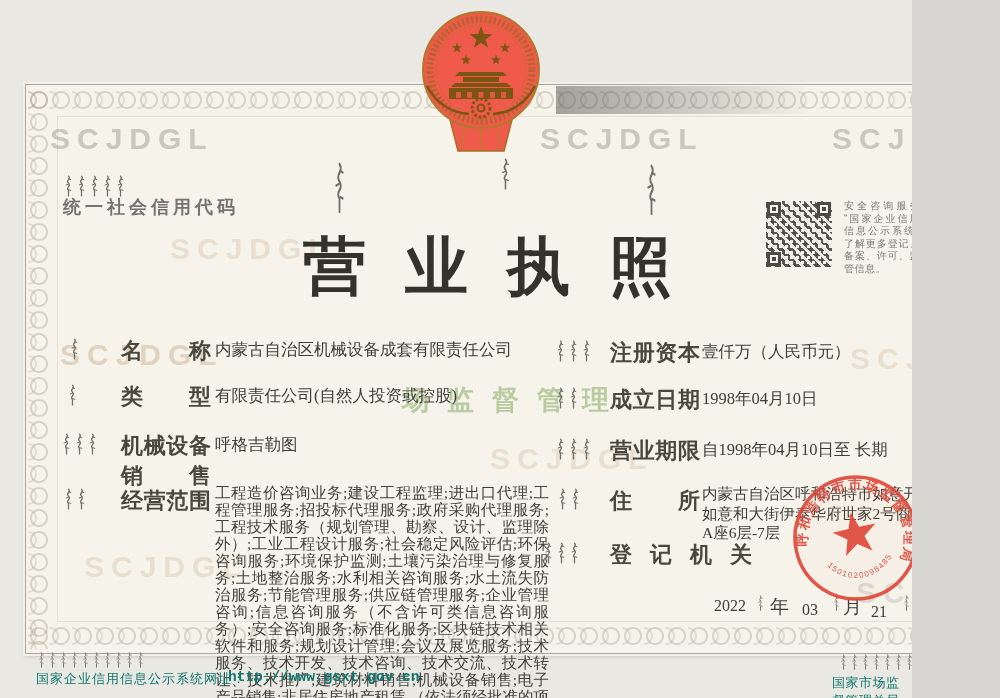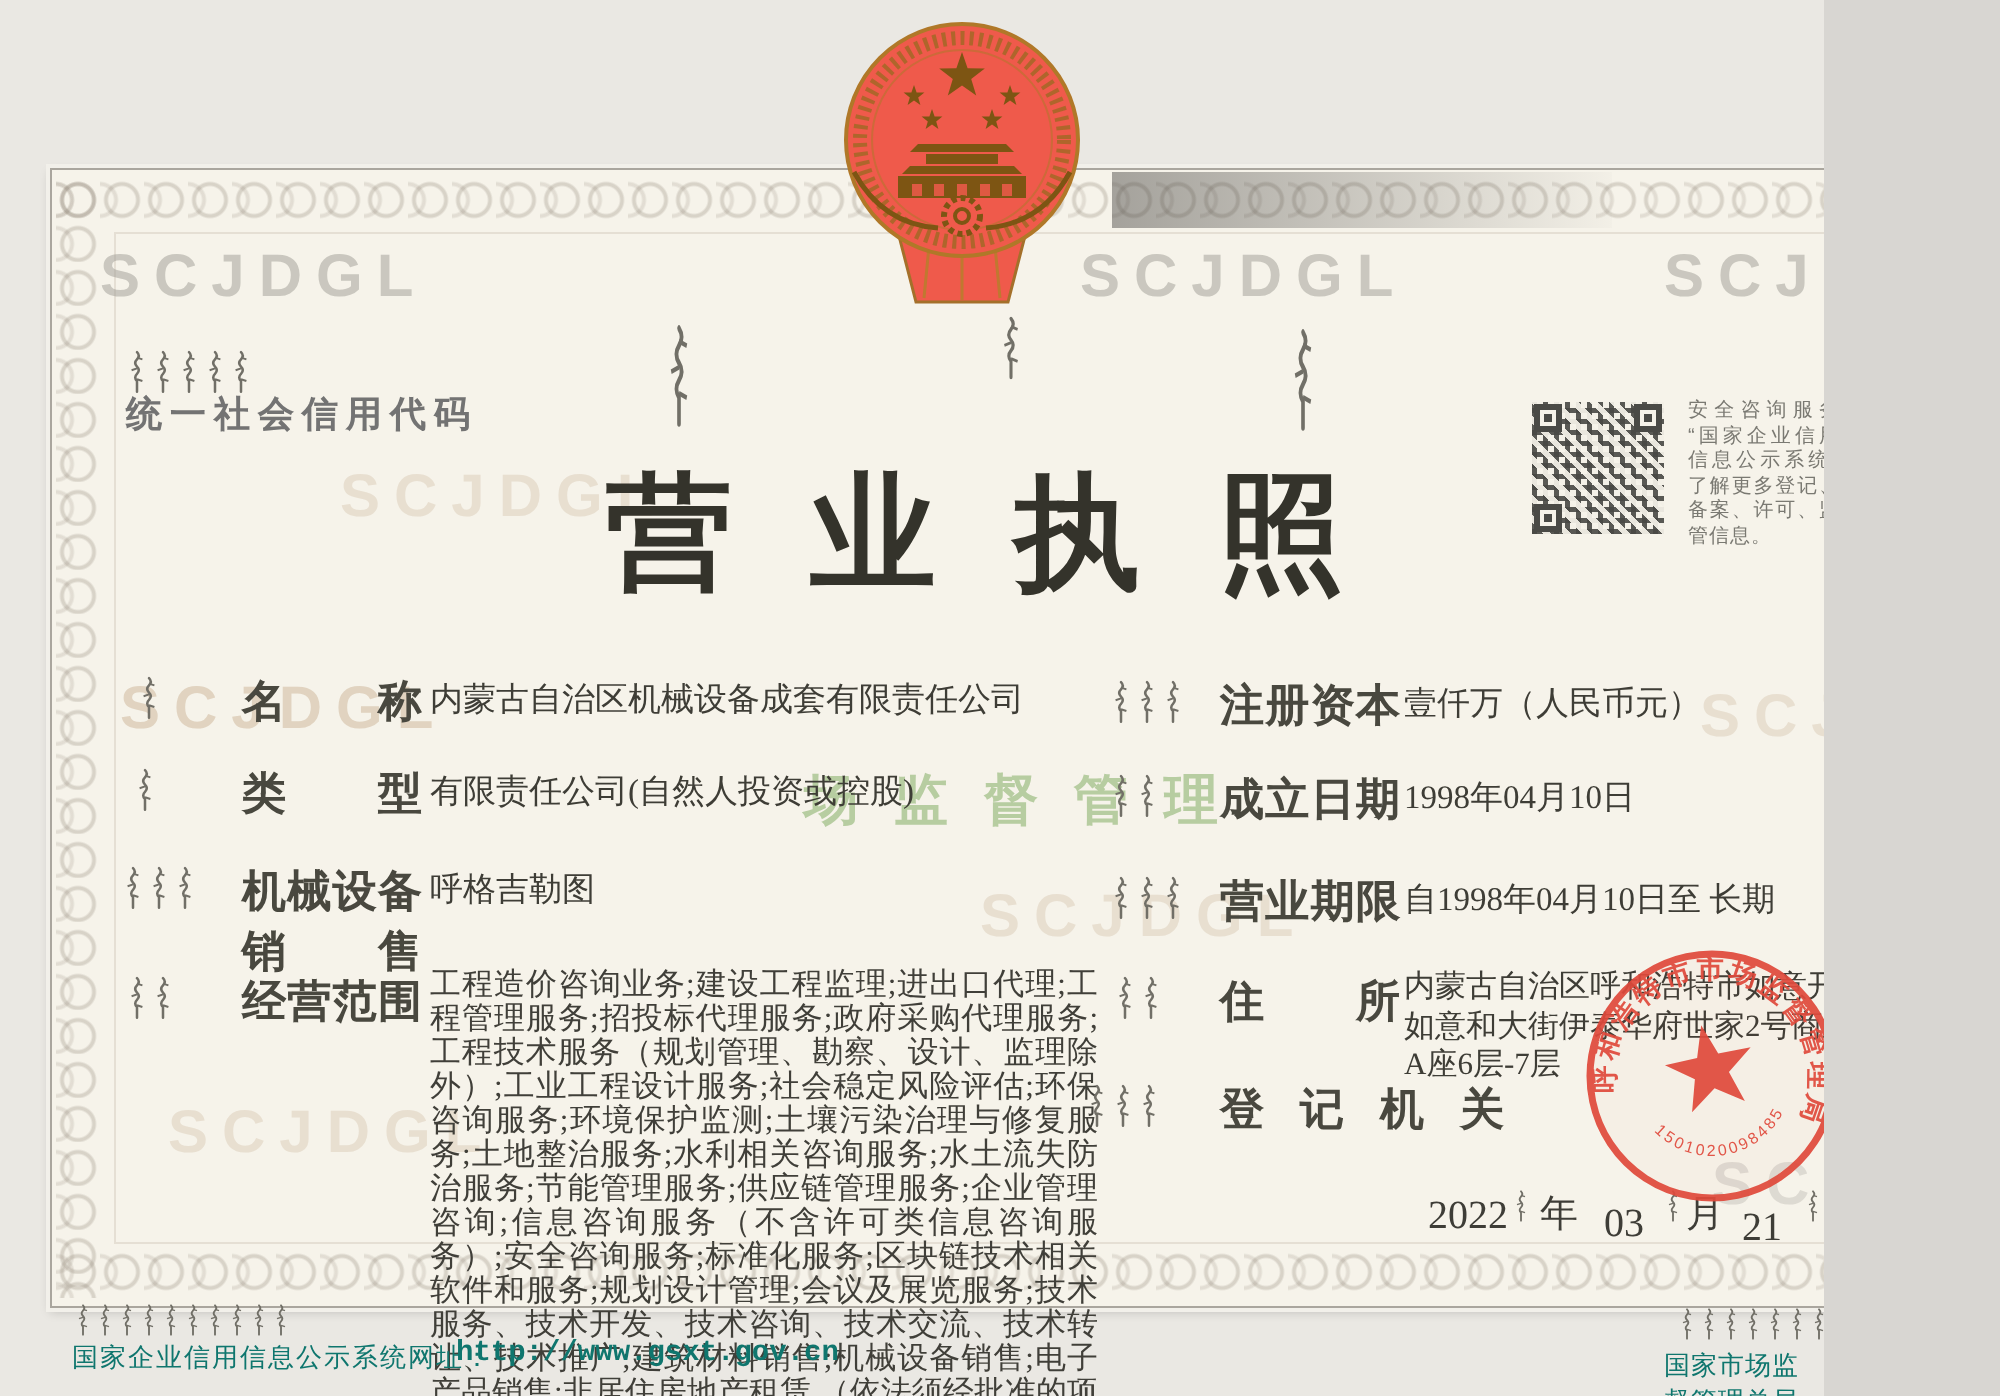--- a/index.html
+++ b/index.html
@@ -57,21 +57,21 @@
       text-align:justify;text-align-last:justify;z-index:3;}
   .fvalue{position:absolute;font-family:"Liberation Serif",serif;font-size:16.5px;color:#3e3d36;z-index:3;}
   .scope{position:absolute;left:215px;top:484px;width:334px;font-family:"Liberation Serif",serif;
       font-size:15.5px;line-height:17px;color:#403f39;text-align:justify;z-index:3;}
   .address{position:absolute;left:702px;top:484px;width:263px;font-family:"Liberation Serif",serif;
       font-size:15.5px;line-height:19.5px;color:#3e3d36;white-space:pre-line;z-index:3;}
   
   .seal{position:absolute;left:790px;top:472px;width:132px;height:132px;z-index:6;
       transform:rotate(-12deg);opacity:.92;}
   .dt{position:absolute;z-index:5;color:#3e3d37;}
-  .dt.num{font-family:"Liberation Serif",serif;font-size:20px;}
+  .dt.num{font-family:"Liberation Serif",serif;font-size:16px;}
   .dt.unit{font-size:19px;}
   
   .ft{position:absolute;font-size:13px;color:#0f766e;letter-spacing:1px;z-index:3;}
   .ft.url{font-family:"Liberation Mono",monospace;font-size:14.5px;font-weight:700;color:#0f766e;letter-spacing:0;}
 </style>
 </head>
 <body>
 
 <div class="stage">
 

